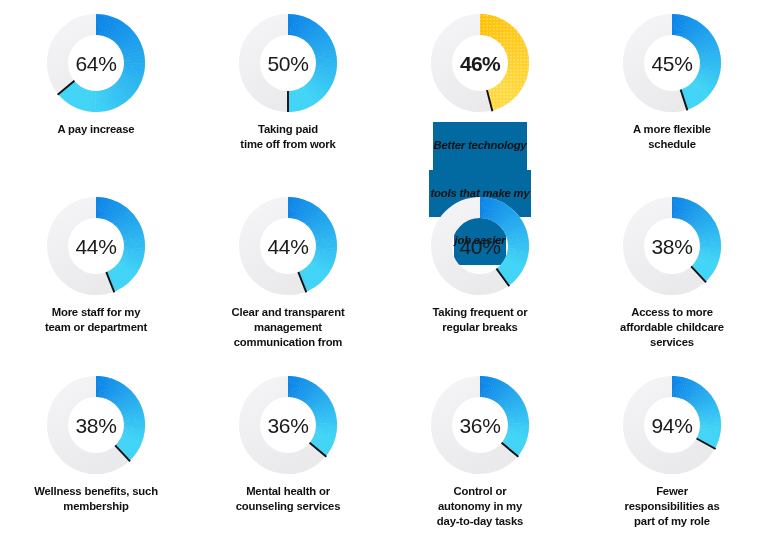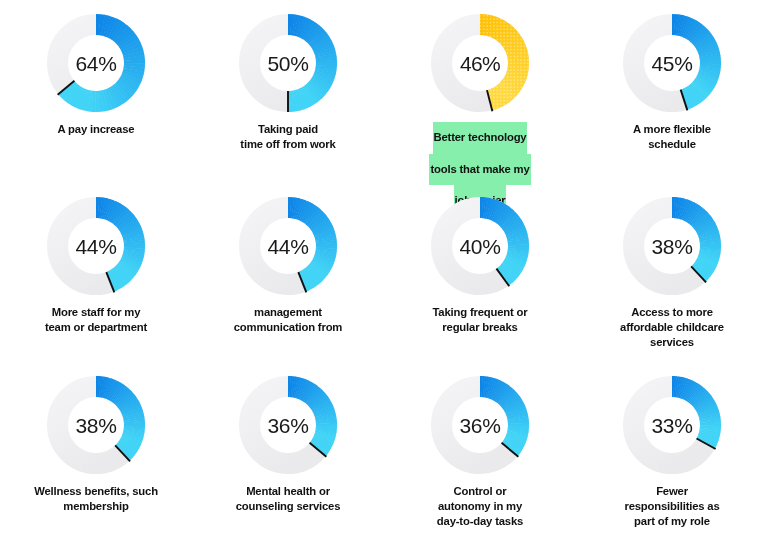--- a/index.html
+++ b/index.html
@@ -47,39 +47,40 @@
     pointer-events: none;
   }
   .pct {
     font-family: "Liberation Sans", sans-serif;
     font-size: 21px;
     font-weight: 400;
     color: #1a1a1a;
     letter-spacing: -0.4px;
     line-height: 1;
   }
-  .pct.bold { font-weight: 400; letter-spacing: -0.6px; }
+  .pct.bold { font-weight: 700; letter-spacing: -0.6px; }
 
   
   .label {
     margin-top: 10px;
     font-family: "Liberation Sans", sans-serif;
     font-size: 11.3px;
     font-weight: 700;
     color: #111111;
     text-align: center;
     line-height: 1.34;
     letter-spacing: -0.18px;
     max-width: 150px;
   }
   .label .ln { display: block; }
   .label.hl .ln {
     display: inline-block;
-    background: #86efac;
-    padding: 8px 1px;
+    background: #0369a1;
+    padding: 16px 1px;
+    font-style: italic;
   }
   .label.hl { line-height: 1.38; }
 </style>
 </head>
 <body>
 
 <div id="grid">
     <div class="cell">
       <div class="donut-wrap">
         <svg viewBox="0 0 98 98" width="98" height="98" class="donut-svg">
@@ -484,20 +485,21 @@
             <path d="M 67.36290932393469 82.83864006074938 A 38.5 38.5 0 0 1 64.90052956158765 84.06313105900665" fill="none" stroke="rgb(65,212,246)" stroke-width="21"></path>
             <path d="M 65.29727643826966 83.88049283904431 A 38.5 38.5 0 0 1 62.92254594816055 84.89446634679723" fill="none" stroke="rgb(65,212,246)" stroke-width="21"></path>
           </g>
           <line x1="59.30748747517098" y1="75.03374160487104" x2="67.33260272369697" y2="95.30286899723492" stroke="#111111" stroke-width="1.9" stroke-linecap="butt"></line>
         </svg>
         <div class="donut-center">
           <span class="pct">44%</span>
         </div>
       </div>
       <div class="label">
+        <span class="ln">Clear and transparent</span>
         <span class="ln">management</span>
         <span class="ln">communication from</span>
       </div>
     </div>
     <div class="cell">
       <div class="donut-wrap">
         <svg viewBox="0 0 98 98" width="98" height="98" class="donut-svg">
           <defs>
             <linearGradient id="trk6" x1="0" y1="0" x2="0.6" y2="1">
               <stop offset="0" stop-color="#F4F4F6"></stop>
@@ -896,21 +898,21 @@
             <path d="M 86.46671439697246 57.859758026926976 A 38.5 38.5 0 0 1 85.9074991608889 59.95839886520768" fill="none" stroke="rgb(65,212,246)" stroke-width="21"></path>
             <path d="M 86.02944059789121 59.53900037988641 A 38.5 38.5 0 0 1 85.3762291018343 61.61031150808192" fill="none" stroke="rgb(65,212,246)" stroke-width="21"></path>
             <path d="M 85.51694467841872 61.19683366096738 A 38.5 38.5 0 0 1 84.77106386530207 63.2366073888578" fill="none" stroke="rgb(65,212,246)" stroke-width="21"></path>
             <path d="M 84.93026772989018 62.829890124596524 A 38.5 38.5 0 0 1 84.09323279236635 64.83398282747531" fill="none" stroke="rgb(65,212,246)" stroke-width="21"></path>
             <path d="M 84.27060153601447 64.43485235717186 A 38.5 38.5 0 0 1 83.3441128384915 66.39919289326271" fill="none" stroke="rgb(65,212,246)" stroke-width="21"></path>
             <path d="M 83.53928615186811 66.00846001610293 A 38.5 38.5 0 0 1 82.60749997488767 67.78259687684121" fill="none" stroke="rgb(65,212,246)" stroke-width="21"></path>
           </g>
           <line x1="73.53658704122817" y1="62.48910287484803" x2="92.64007266618441" y2="72.99133297026543" stroke="#111111" stroke-width="1.9" stroke-linecap="butt"></line>
         </svg>
         <div class="donut-center">
-          <span class="pct">33%</span>
+          <span class="pct">94%</span>
         </div>
       </div>
       <div class="label">
         <span class="ln">Fewer</span>
         <span class="ln">responsibilities as</span>
         <span class="ln">part of my role</span>
       </div>
     </div>
   </div>
 

